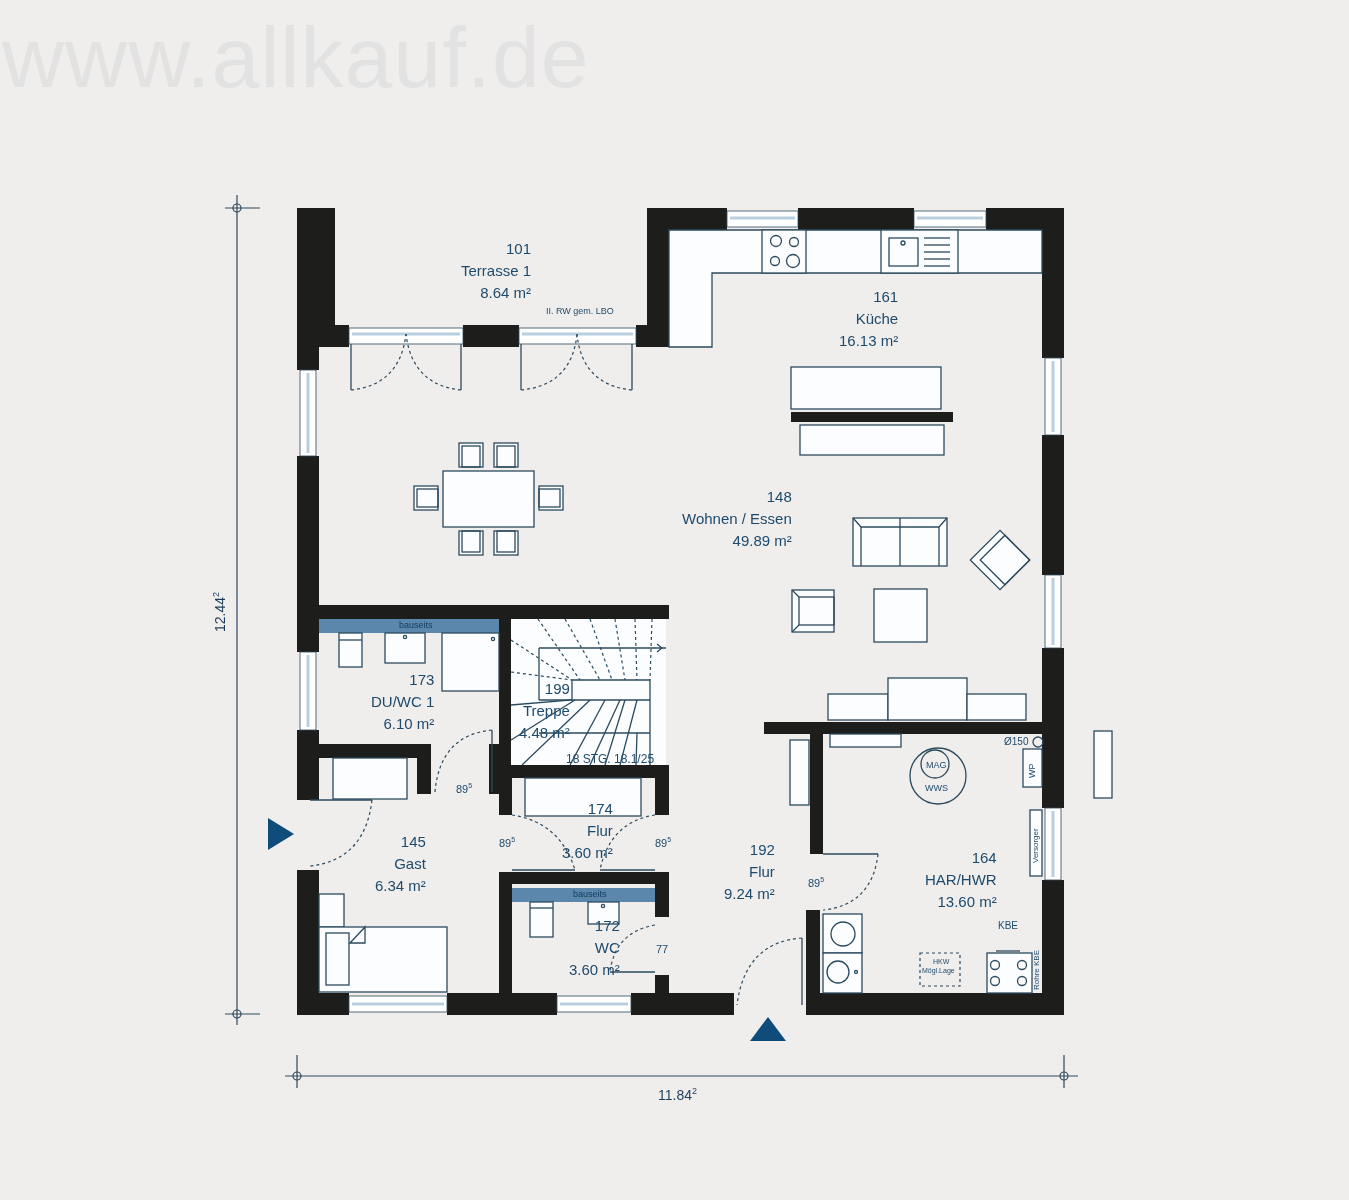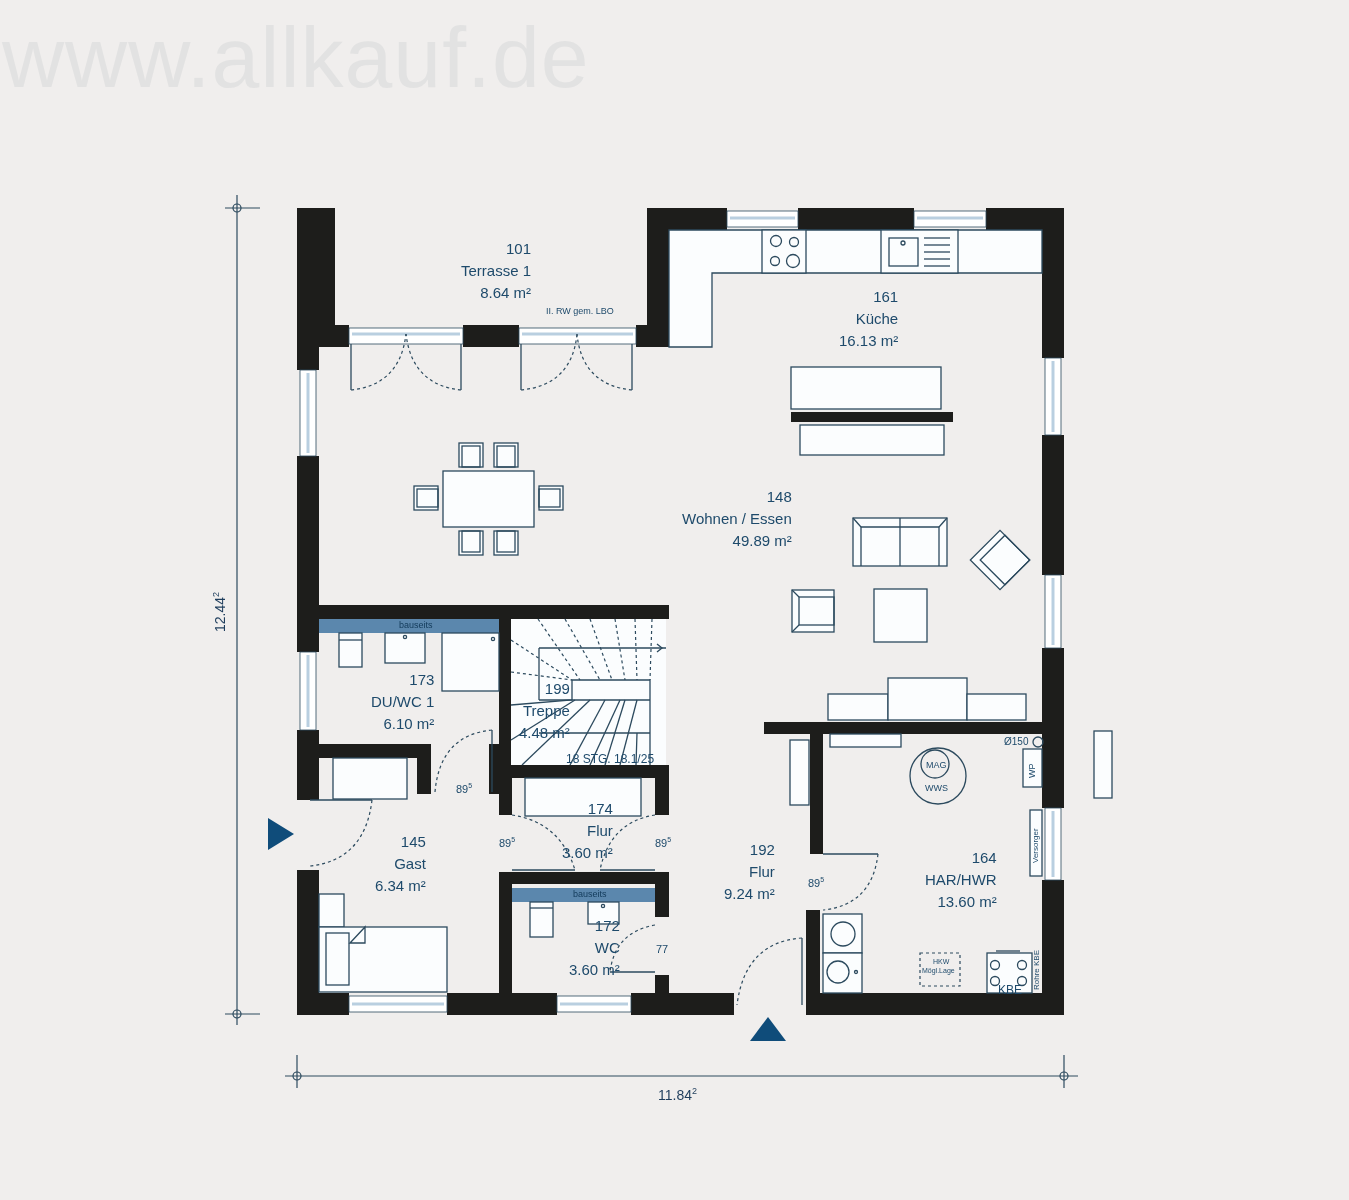--- a/index.html
+++ b/index.html
@@ -364,21 +364,21 @@
 <div class="small" style="left:399px; top:620px; color:#123a5a;">bauseits</div>
 <div class="small" style="left:573px; top:889px; color:#123a5a;">bauseits</div>
 <div class="small" style="left:566px; top:752px; font-size:12px;">18 STG. 18.1/25</div>
 <div class="small" style="left:1004px; top:736px; font-size:10px;">Ø150</div>
 <div class="small" style="left:926px; top:760px;">MAG</div>
 <div class="small" style="left:925px; top:783px;">WWS</div>
 <div class="small vert" style="left:1027px; top:778px;">WP</div>
 <div class="small vert" style="left:1031px; top:863px; font-size:8px;">Versorger</div>
 <div class="small" style="left:933px; top:958px; font-size:7px;">HKW</div>
 <div class="small" style="left:922px; top:967px; font-size:7px;">Mögl.Lage</div>
-<div class="small" style="left:998px; top:983px; font-size:12px;text-align:right;">KBE</div>
+<div class="small" style="left:998px; top:920px; font-size:10px;text-align:right;">KBE</div>
 <div class="small vert" style="left:1032px; top:990px; font-size:8px;">Rohre KBE</div>
 
 <div class="dim" style="left:456px; top:782px;"><span>89</span><sup>5</sup></div>
 <div class="dim" style="left:499px; top:836px;"><span>89</span><sup>5</sup></div>
 <div class="dim" style="left:655px; top:836px;"><span>89</span><sup>5</sup></div>
 <div class="dim" style="left:808px; top:876px;"><span>89</span><sup>5</sup></div>
 <div class="dim" style="left:656px; top:943px;"><span>77</span></div>
 
 <div class="dimbig vert" style="left:211px; top:632px;"><span>12.44</span><sup>2</sup></div>
 <div class="dimbig" style="left:658px; top:1086px;"><span>11.84</span><sup>2</sup></div>

